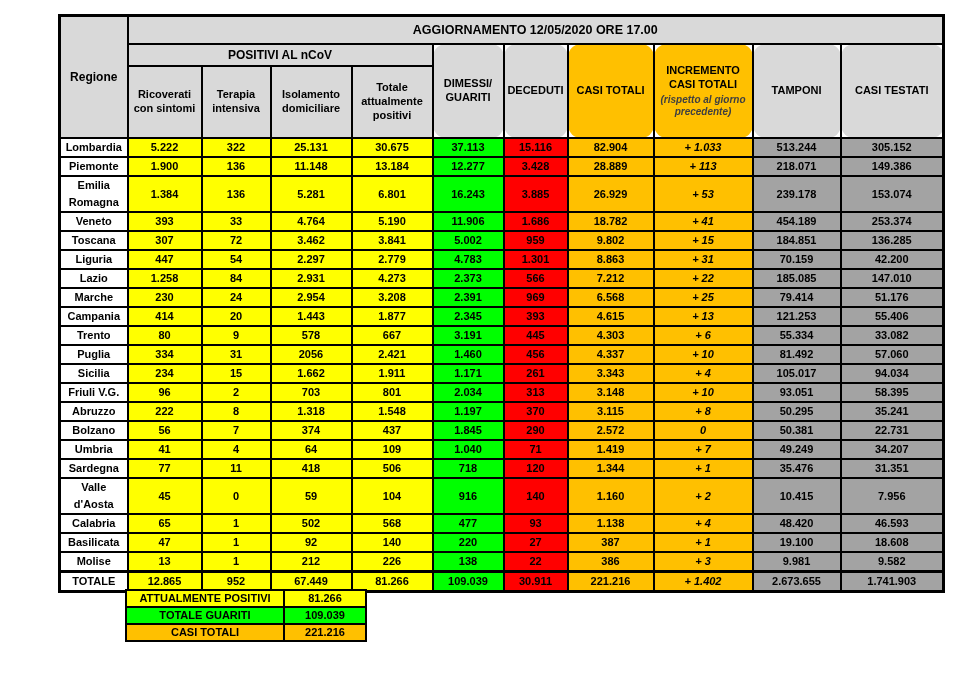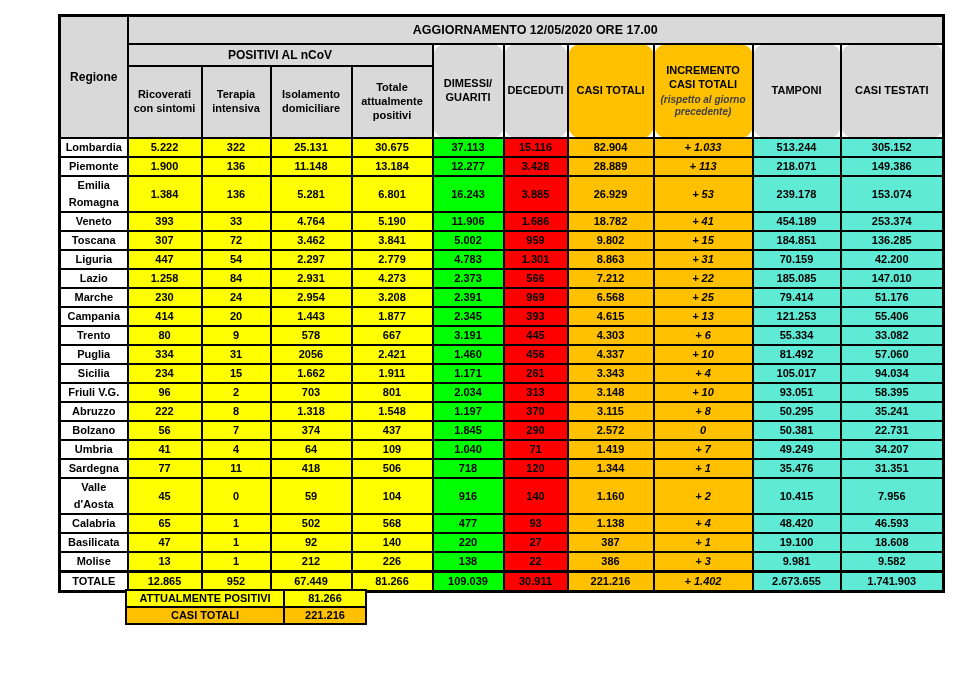--- a/index.html
+++ b/index.html
@@ -29,21 +29,21 @@
   .sub-h{font-size:11px;line-height:1.25;height:70px;padding:0 3px;}
   .tall-h{font-size:11px;line-height:1.25;padding:0 3px;border-radius:13px;}
   .incr-note{display:block;font-size:10px;font-style:italic;font-weight:bold;color:#404040;margin-top:2px;line-height:1.2;}
   
   .main-table tbody td{height:17px;line-height:17px;font-size:11px;}
   .region{background:#FFFFFF;}
   .yellow{background:#FFFF00;}
   .green{background:#00FF00;}
   .red{background:#FF0000;}
   .orange{background:#FFC000;}
-  .gray{background:#5eead4;margin-left:38px;}
+  .gray{background:#a3a3a3;margin-left:38px;}
   .incr{font-style:italic;}
   .totale td{border-top:3px solid #000;}
   
   .summary-table{
     position:absolute;left:125px;top:589px;
     border:2px solid #000;
   }
   .summary-table td{
     border:2px solid #000;height:15px;line-height:15px;
     font-size:11px;font-weight:bold;text-align:center;color:#000;
@@ -385,17 +385,21 @@
   <colgroup>
     <col style="width:158px">
       <col style="width:82px">
   </colgroup>
   <tbody>
       <tr>
         <td style="background: rgb(255, 255, 0); color: rgb(0, 0, 0);">ATTUALMENTE POSITIVI</td>
         <td style="background: rgb(255, 255, 0); color: rgb(0, 0, 0);">81.266</td>
       </tr>
       <tr>
+        <td style="background: rgb(0, 255, 0); color: rgb(0, 0, 0);">TOTALE GUARITI</td>
+        <td style="background: rgb(0, 255, 0); color: rgb(0, 0, 0);">109.039</td>
+      </tr>
+      <tr>
         <td style="background: rgb(255, 192, 0); color: rgb(0, 0, 0);">CASI TOTALI</td>
         <td style="background: rgb(255, 192, 0); color: rgb(0, 0, 0);">221.216</td>
       </tr>
     </tbody>
 </table>
 
 </body></html>

